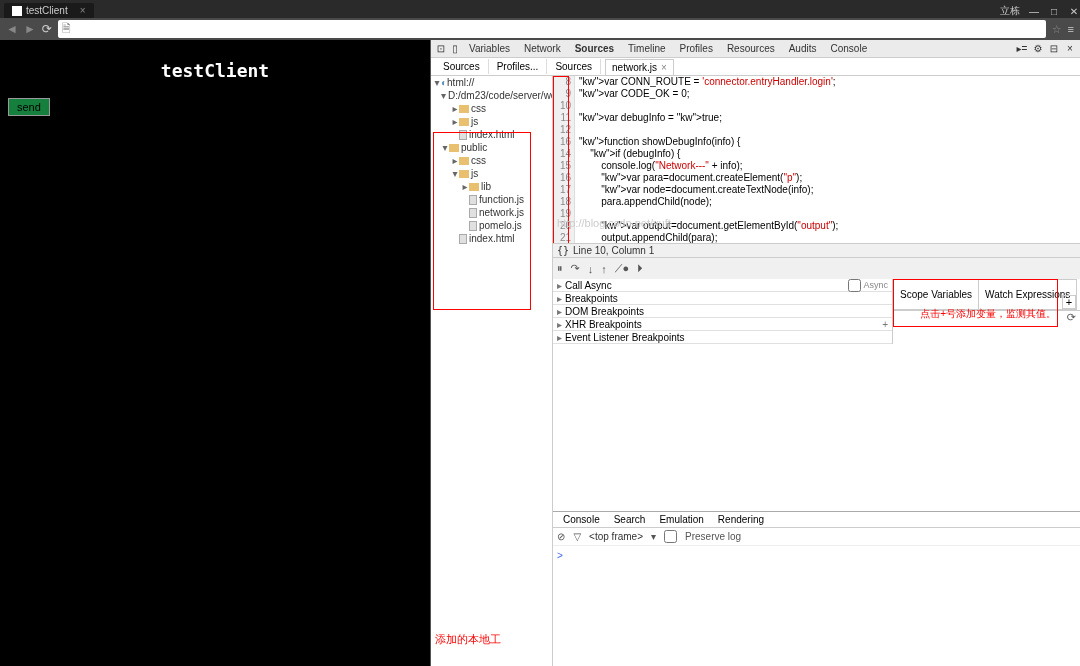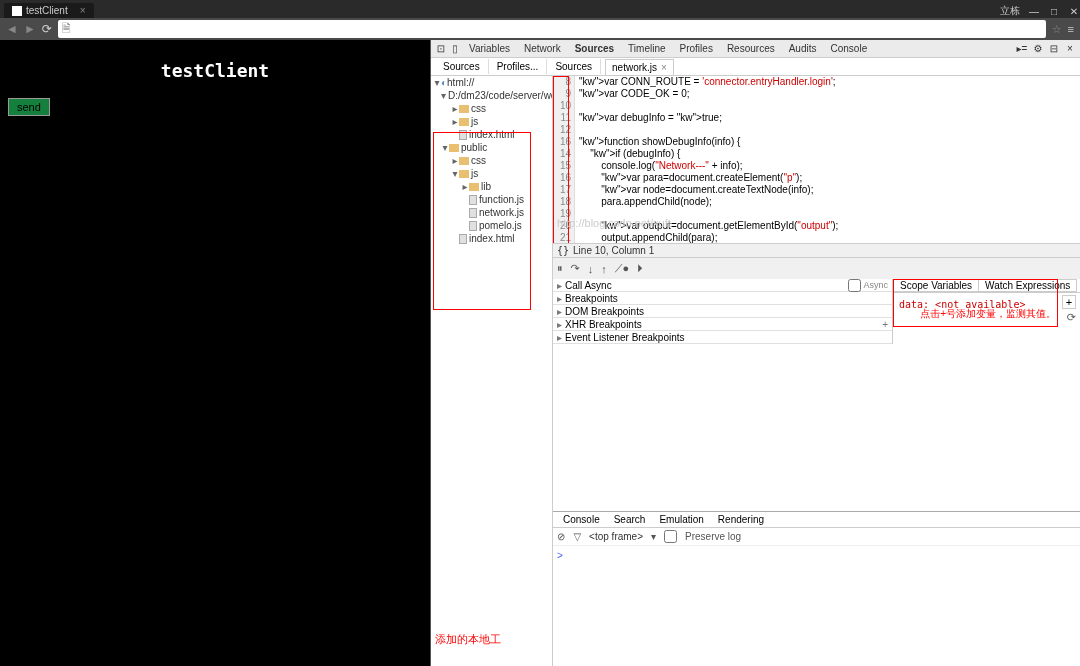--- a/index.html
+++ b/index.html
@@ -62,21 +62,21 @@
 .dbg-btn { cursor: pointer; }
 
 .panels { display: flex; }
 .left-panels { width: 340px; border-right: 1px solid #ccc; }
 .panel-row { height: 13px; border-bottom: 1px solid #e0e0e0; display: flex; align-items: center; padding: 0 4px; font-size: 10px; cursor: pointer; }
 .panel-row .arrow { width: 8px; color: #777; }
 .panel-row .plus { margin-left: auto; color: #777; }
 .async-chk { margin-left: auto; font-size: 9px; color: #888; display: flex; align-items: center; gap: 2px; }
 
 .right-panels { flex: 1; position: relative; }
-.scope-tabs { height: 14px; display: flex; border-bottom: 1px solid #ccc; font-size: 10px; }
+.scope-tabs { height: 32px; display: flex; border-bottom: 1px solid #ccc; font-size: 10px; }
 .scope-tab { padding: 0 6px; border: 1px solid #ccc; cursor: pointer; display: flex; align-items: center; }
 .scope-tab.first { border-right: none; }
 .red-box2 { border: 1px solid red; position: absolute; left: 0; top: 0; right: 22px; height: 48px; pointer-events: none; }
 .watch-content { padding: 6px; font-family: monospace; font-size: 10px; color: #c00; }
 .annotation2 { position: absolute; right: 24px; top: 28px; color: red; font-size: 10px; }
 .plus-box { position: absolute; right: 4px; top: 16px; width: 14px; height: 14px; border: 1px solid #ccc; display: flex; align-items: center; justify-content: center; cursor: pointer; font-size: 11px; }
 .refresh-box { position: absolute; right: 4px; top: 32px; font-size: 11px; color: #555; cursor: pointer; }
 
 .console-section { border-top: 1px solid #aaa; }
 .console-tabs { height: 16px; display: flex; align-items: center; padding: 0 4px; font-size: 10px; border-bottom: 1px solid #ccc; gap: 2px; }
@@ -281,21 +281,20 @@
                 <span class="arrow">▸</span>
                 <span>Event Listener Breakpoints</span>
               </div>
           </div>
           <div class="right-panels">
             <div class="red-box2"></div>
             <div class="scope-tabs">
               <div class="scope-tab first">Scope Variables</div>
               <div class="scope-tab">Watch Expressions</div>
             </div>
-            <div class="watch-content">data: &lt;not available&gt;</div>
             <div class="annotation2">点击+号添加变量，监测其值。</div>
             <div class="plus-box">+</div>
             <div class="refresh-box">⟳</div>
           </div>
         </div>
 
         <div style="flex:1"></div>
 
         <div class="console-section">
           <div class="console-tabs">

